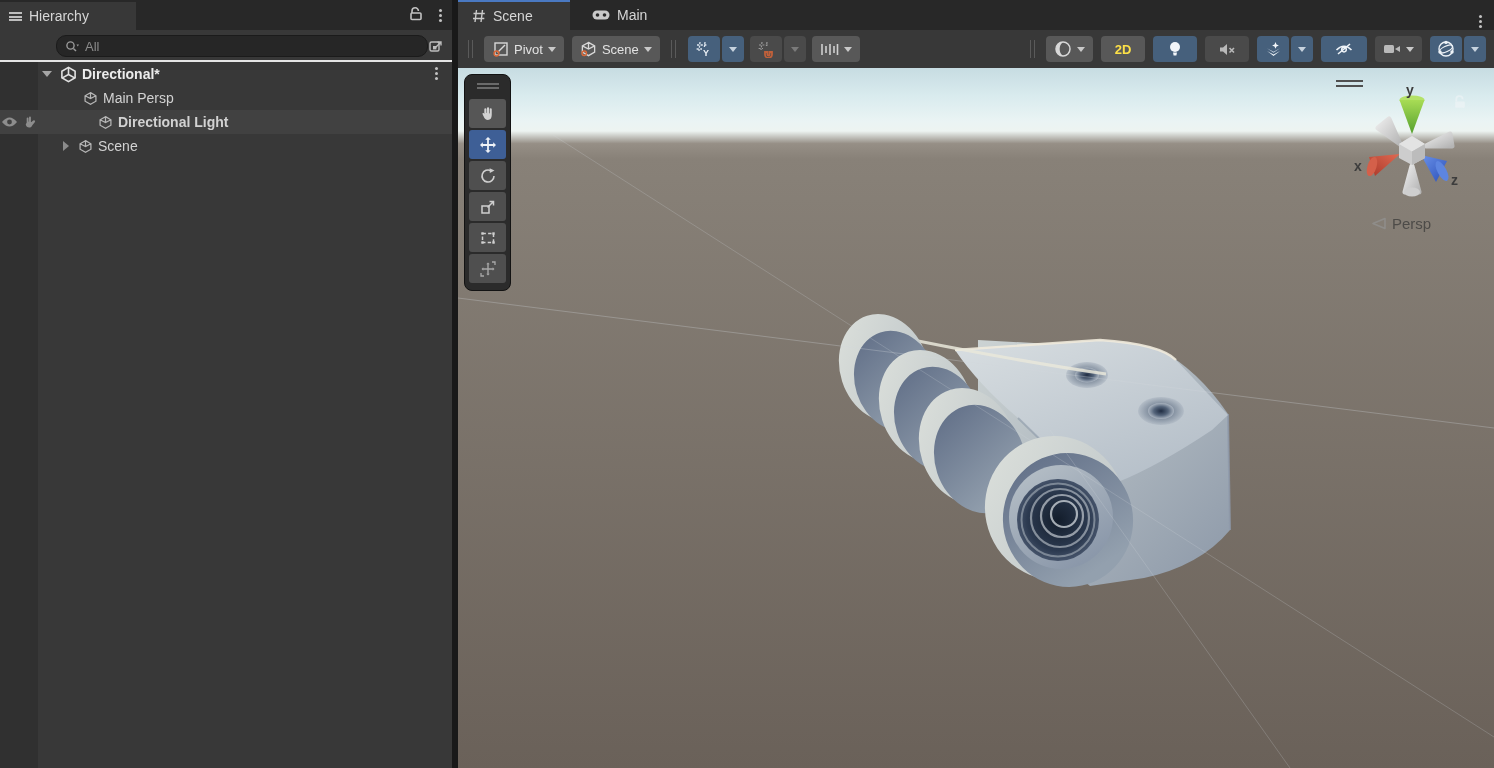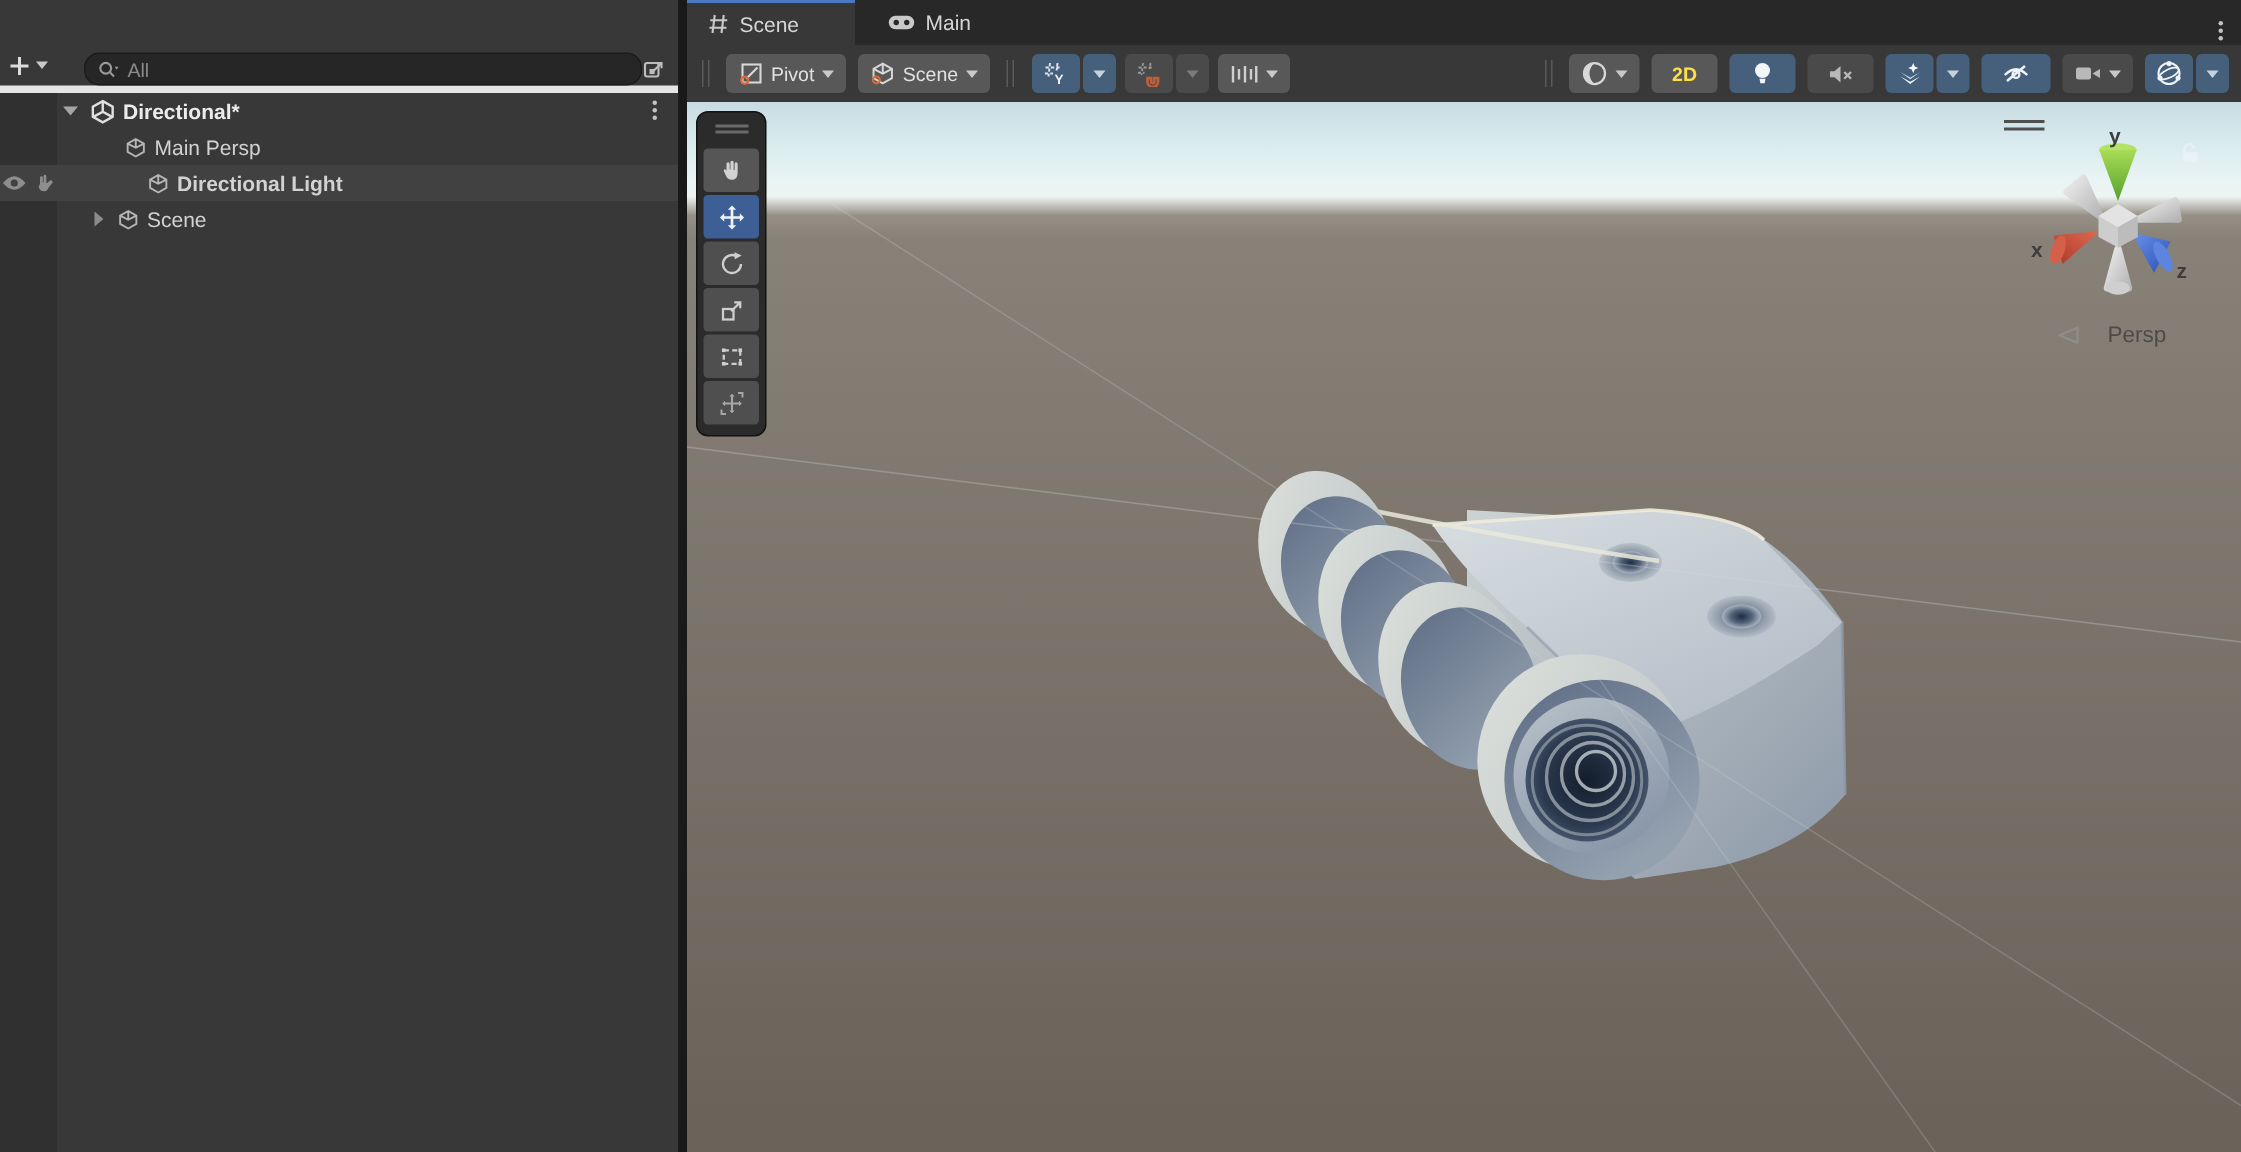--- a/index.html
+++ b/index.html
@@ -20,21 +20,21 @@
   #hierarchy{position:absolute;left:0;top:0;width:452px;height:768px;background:#383838;}
   #hierarchy .tabbar{position:absolute;left:0;top:0;width:100%;height:30px;background:#282828;}
   #hierarchy .tab{position:absolute;left:0;top:2px;height:28px;width:136px;background:#383838;
       display:flex;align-items:center;padding-left:9px;gap:7px;color:#d6d6d6;font-size:14px;}
   .list-icon{display:inline-block;width:13px;height:9px;border-top:2px solid #bdbdbd;
       border-bottom:2px solid #bdbdbd;position:relative;}
   .list-icon::after{content:"";position:absolute;left:0;top:2.5px;width:13px;height:2px;background:#bdbdbd;}
   #hierarchy .tabbar-right{position:absolute;right:10px;top:0;height:30px;display:flex;align-items:center;gap:16px;}
 
   #hierarchy .htoolbar{position:absolute;left:0;top:30px;width:100%;height:32px;background:#383838;
-      display:flex;align-items:center;border-bottom:5px solid #e5e5e5;}
+      display:flex;align-items:center;border-bottom:2px solid #e5e5e5;justify-content:center;}
   .plusbtn{display:flex;align-items:center;gap:4px;padding:0 6px;height:24px;}
   .searchfield{position:absolute;left:56px;top:5px;width:372px;height:22px;background:#262626;
       border:1px solid #1b1b1b;border-radius:10px;display:flex;align-items:center;padding:0 8px;gap:5px;}
   .searchfield .ph{color:#8b8b8b;font-size:13px;}
   .pickbtn{position:absolute;right:3px;top:4px;width:26px;height:24px;border-radius:3px;
       display:flex;align-items:center;justify-content:center;}
 
   #tree{position:absolute;left:0;top:62px;width:100%;height:706px;background:#383838;}
   #tree .gutter{position:absolute;left:0;top:0;width:38px;height:706px;background:#303030;}
   .trow{position:absolute;left:0;width:100%;height:24px;display:flex;align-items:center;color:#d2d2d2;font-size:14px;}
@@ -81,29 +81,44 @@
   #tool-overlay .grip-wrap{height:14px;}
   .toolbtn{width:37px;height:29px;margin:2px 0;border-radius:3px;background:#4f4f4f;
       display:flex;align-items:center;justify-content:center;}
   .toolbtn.selected{background:#3e5f96;}
 
   
   #gizmo-grip{position:absolute;left:878px;top:12px;width:27px;height:8px;}
   #gizmo-grip div{height:2px;background:#4f4f4f;margin-bottom:3px;}
   #axis-gizmo{position:absolute;left:890px;top:16px;}
   #gizmo-lock{position:absolute;left:994px;top:26px;opacity:.5;}
-  #persp{position:absolute;left:914px;top:147px;display:flex;align-items:center;gap:18px;
+  #persp{position:absolute;left:914px;top:147px;display:flex;align-items:center;gap:5px;
       color:#4d4b48;font-size:15px;}
 </style>
 </head>
 <body>
 
 <div id="app">
 
   <div id="hierarchy">
+    <div class="tabbar">
+      <div class="tab">
+        <span class="list-icon"></span>
+        <span>Hierarchy</span>
+      </div>
+      <div class="tabbar-right">
+        <span>
+          <svg width="14" height="15" viewBox="0 0 14 15">
+              <path d="M3 7 V5 a3.2 3.2 0 0 1 6.4 0" fill="none" stroke="#c2c2c2" stroke-width="1.6"></path>
+              <rect x="2" y="7" width="10" height="6.5" rx="1" fill="none" stroke="#c2c2c2" stroke-width="1.6"></rect>
+            </svg>
+        </span>
+        <span class="kebab"></span>
+      </div>
+    </div>
 
     <div class="htoolbar">
       <div class="plusbtn">
         <svg width="14" height="14" viewBox="0 0 14 14">
             <path d="M7 1 V13 M1 7 H13" stroke="#dcdcdc" stroke-width="2"></path>
           </svg>
         <span class="caret"></span>
       </div>
       <div class="searchfield">
         <svg width="15" height="13" viewBox="0 0 15 13">

